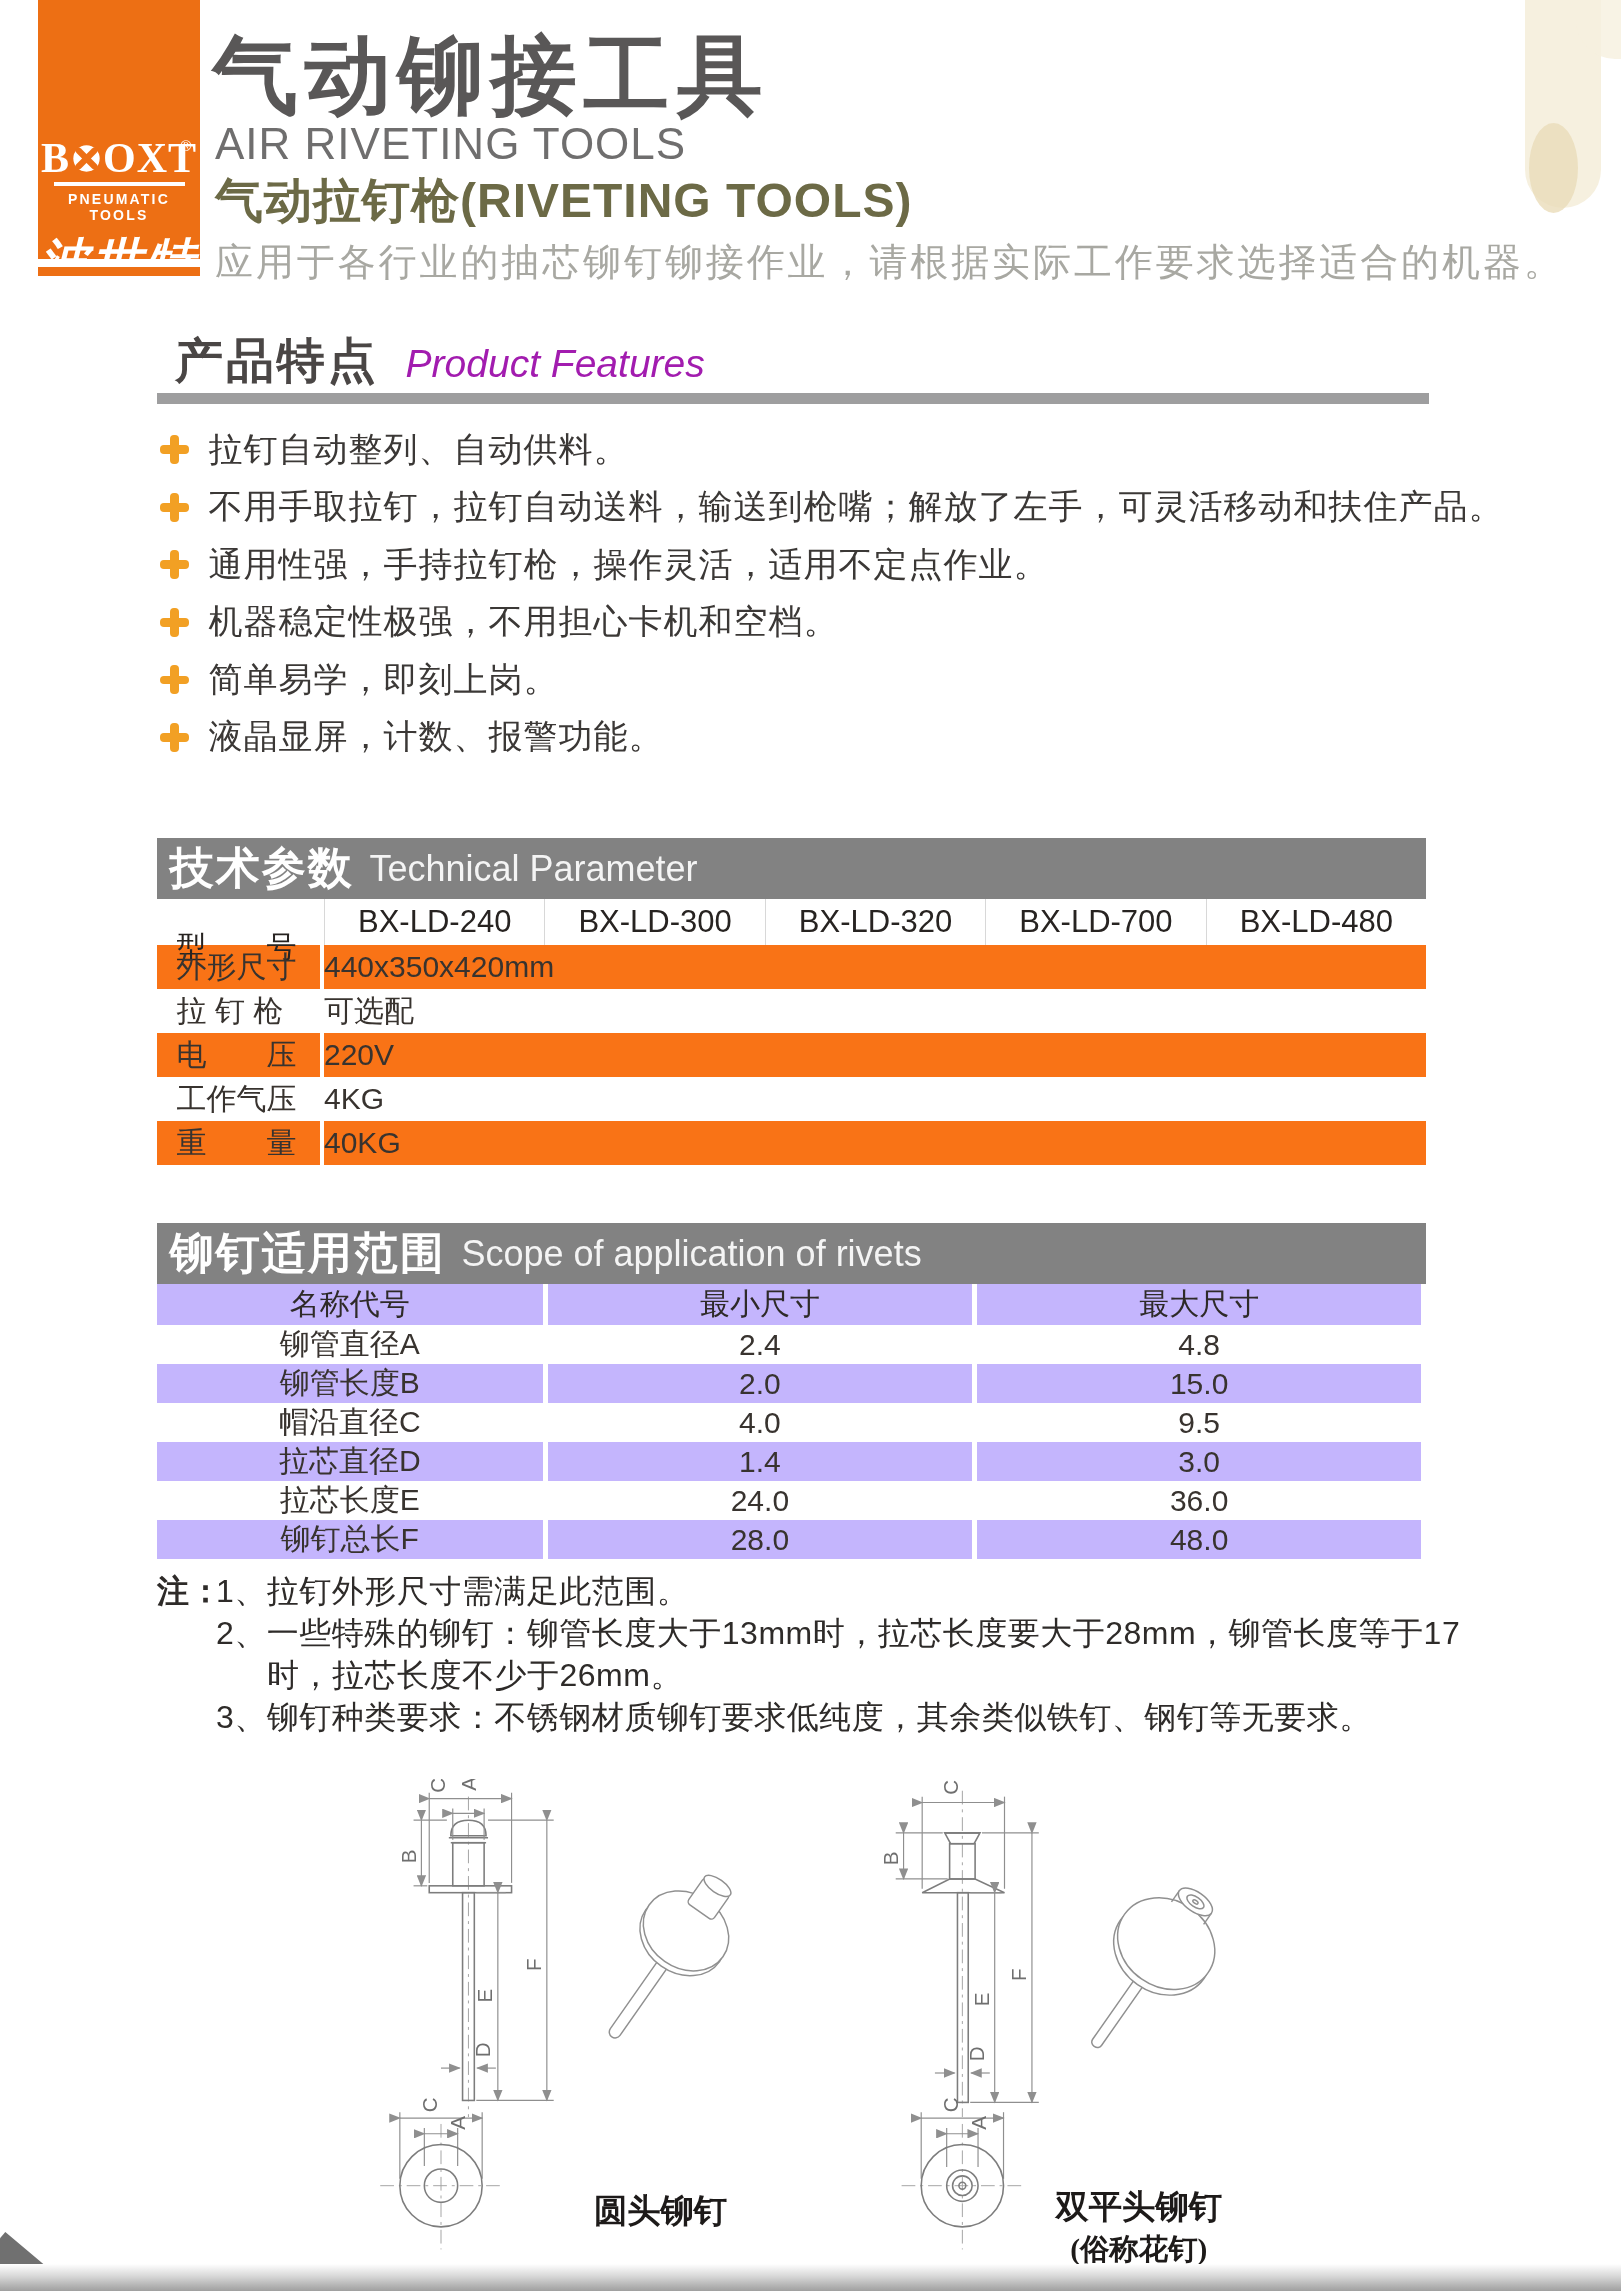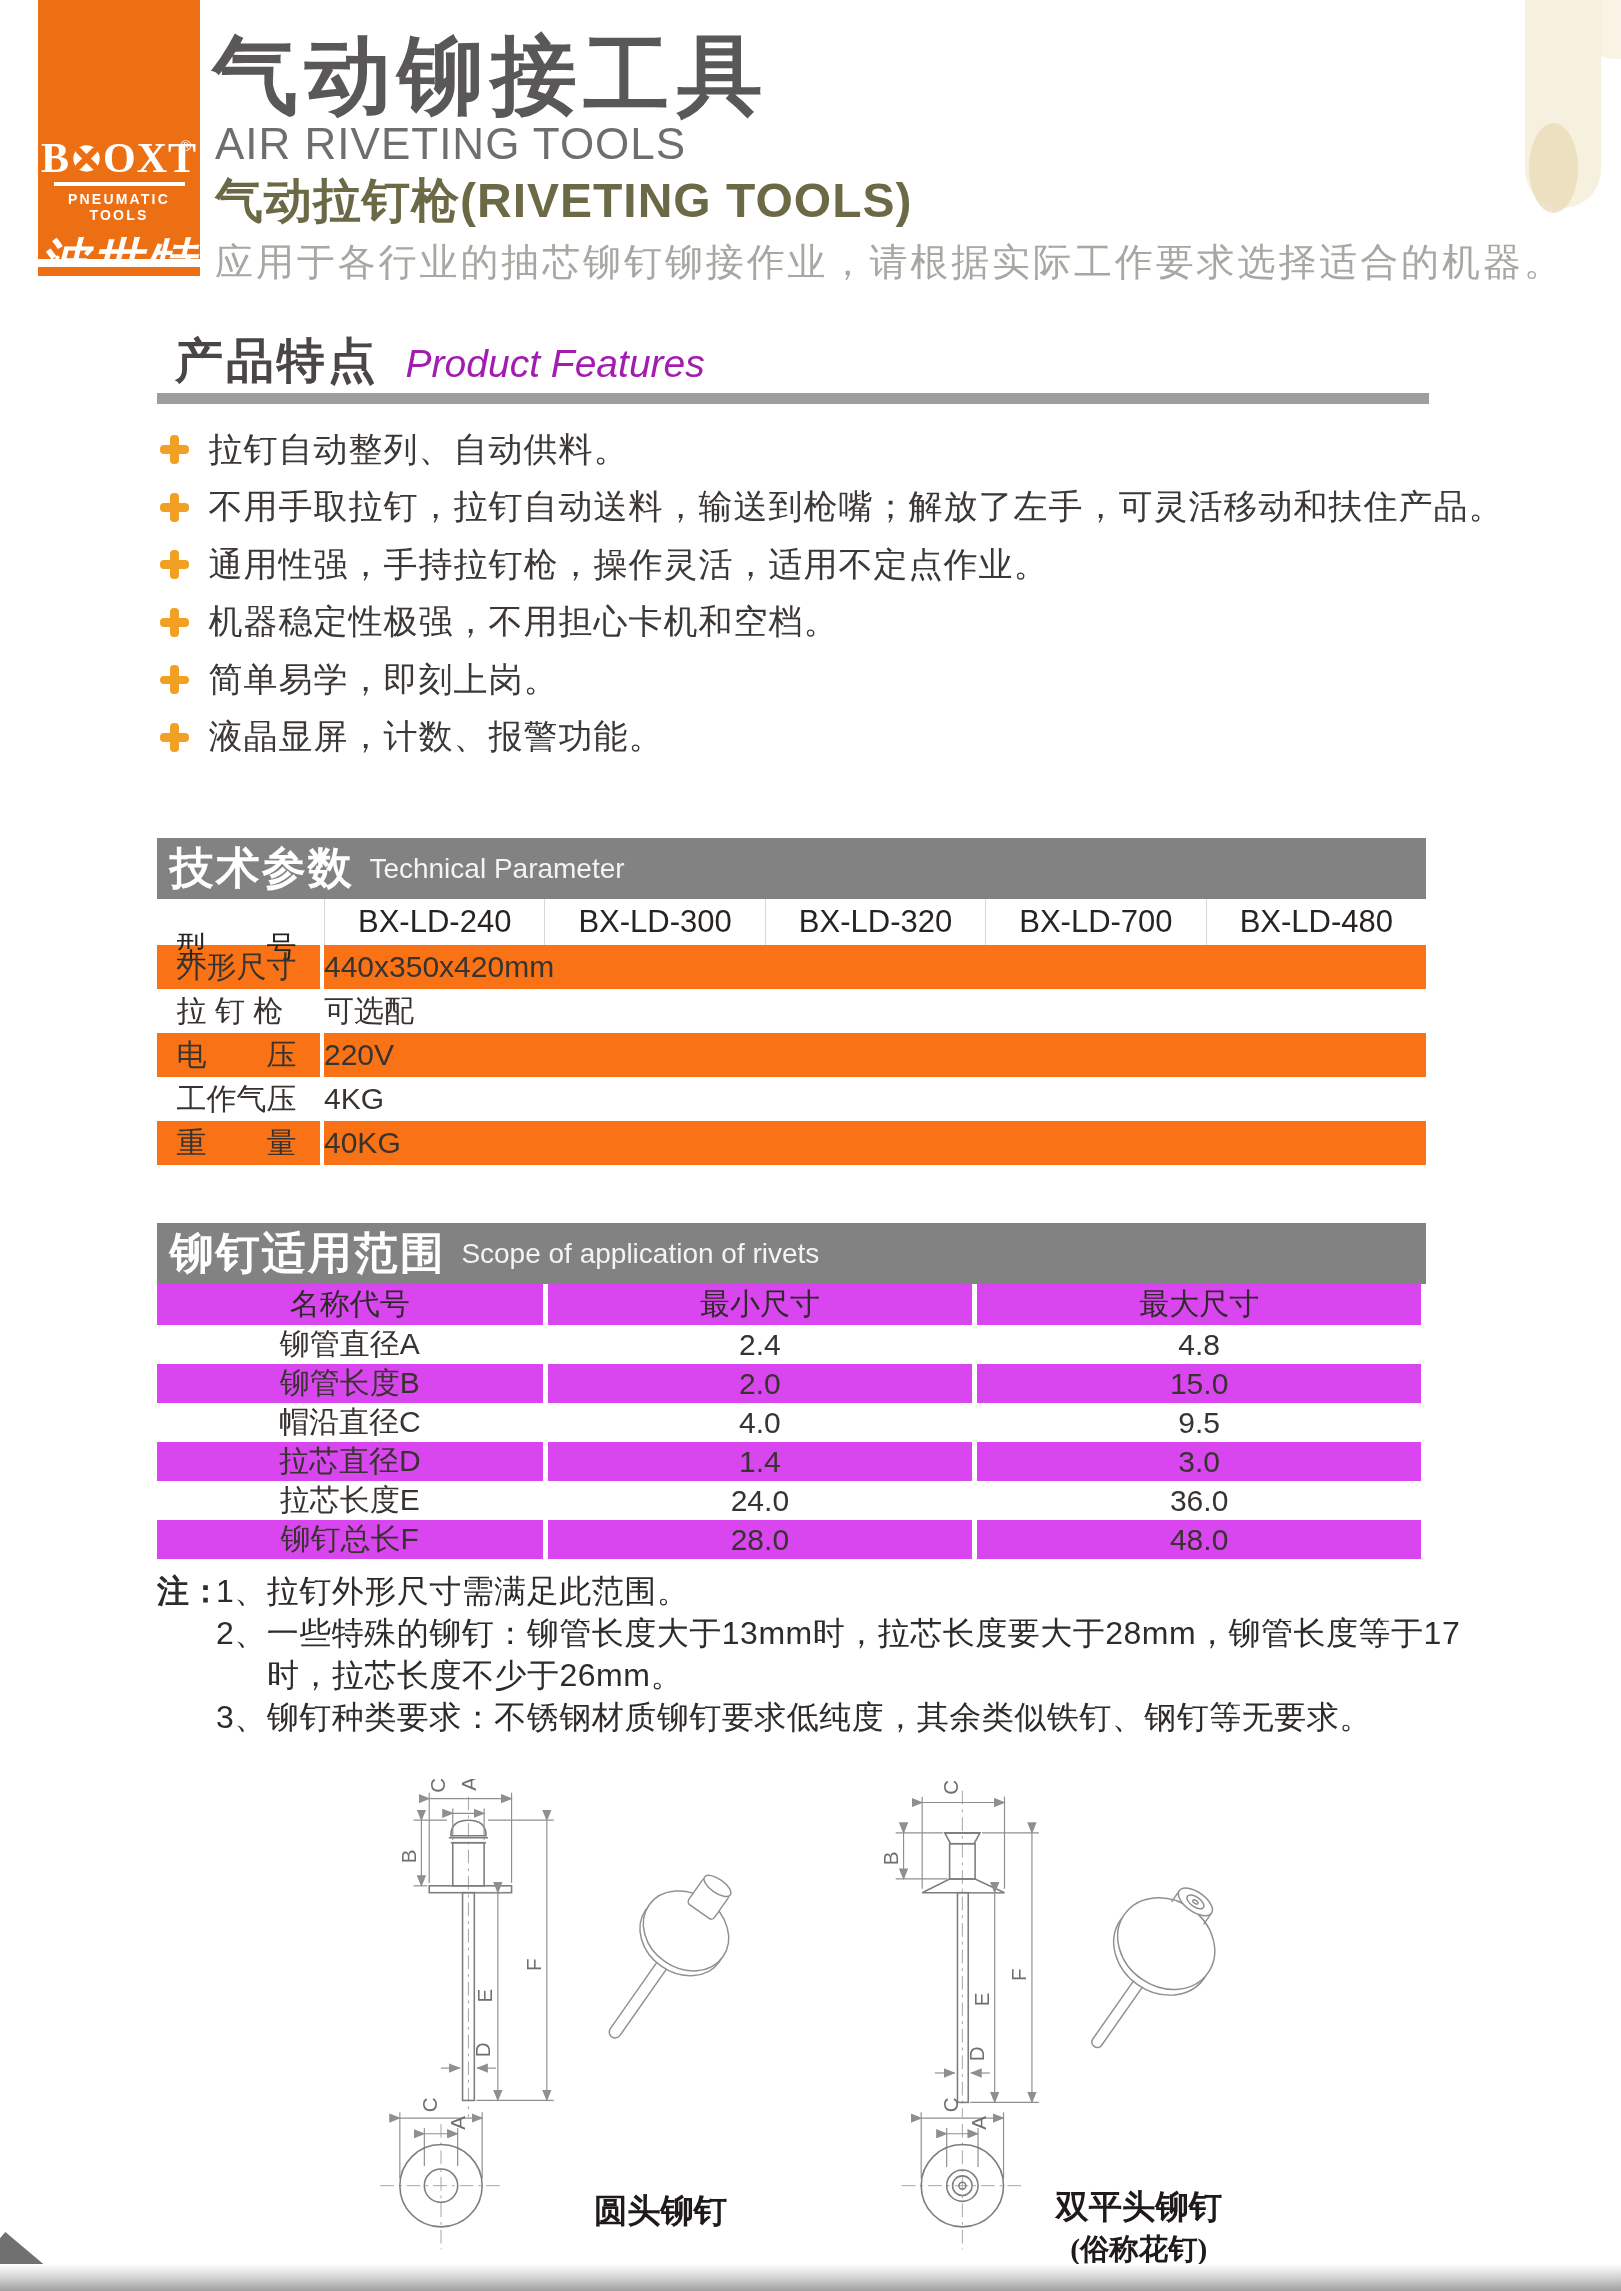--- a/index.html
+++ b/index.html
@@ -44,42 +44,42 @@
   .feature{display:flex;align-items:center;margin-bottom:20.6px;height:37px;font-size:34px;color:#3B3836;letter-spacing:1px;}
   .plus{width:29px;height:29px;position:relative;flex:0 0 29px;margin-right:19.6px;}
   .plus::before{content:"";position:absolute;left:10.3px;top:0;width:8.8px;height:29px;background:#F2A024;border-radius:3.9px;}
   .plus::after{content:"";position:absolute;left:0;top:10.3px;width:29px;height:8.8px;background:#F2A024;border-radius:3.9px;}
 
   
   .section-bar{width:1269px;height:61px;background:#828282;display:flex;align-items:center;color:#fff;}
   .tech-bar{left:157px;top:838px;}
   .rivets-bar{left:157px;top:1223px;}
   .bar-cn{font-size:44px;font-weight:bold;letter-spacing:2px;padding-left:12.7px;}
-  .bar-en{font-size:28px;margin-left:15.7px;color:#F4F4F4;}
+  .bar-en{font-size:36px;margin-left:15.7px;color:#F4F4F4;}
 
   
   .tech-table{left:157px;top:899px;width:1269px;}
   .t-row{display:flex;height:44px;align-items:center;font-size:30px;color:#38332F;}
   .t-head{height:46px;font-size:31px;color:#272321;}
   .t-label{width:167px;padding-left:19.6px;box-sizing:border-box;align-self:stretch;display:flex;align-items:center;}
   .t-head .t-label{font-size:30px;margin-top:48px;}
   .t-model{flex:1;text-align:center;align-self:stretch;display:flex;align-items:center;justify-content:center;border-left:1px solid #D8D8D8;}
   .t-value{flex:1;text-align:left;}
   .t-gray{background:#f97316;}
   .t-gray .t-label{border-right:4.9px solid #ffffff;}
 
   
   .rivets-table{left:157px;top:1284px;width:1264px;font-size:30px;color:#38332F;}
   .r-row{display:flex;height:39px;}
   .r-cell{display:flex;align-items:center;justify-content:center;box-sizing:border-box;}
   .r-c0{width:30.5%;}
   .r-c1{width:34%;border-left:5.9px solid #fff;}
   .r-c2{width:35.5%;border-left:5.9px solid #fff;}
   .r-gray{background:#E0E0E2;}
-  .r-gray .r-cell{background:#d946ef;}
+  .r-gray .r-cell{background:#c4b5fd;}
   .r-head{height:41px;color:#2E2A28;}
 
   
   .notes{left:157px;top:1570px;width:1308px;display:flex;font-size:32px;color:#2E2B29;line-height:42px;letter-spacing:0.5px;}
   .notes-prefix{font-weight:bold;width:59px;flex:0 0 59px;}
   .note-item{padding-left:51px;text-indent:-51px;}
 
   
   .diag-left{left:245px;top:1779px;}
   .diag-right{left:833px;top:1779px;}

